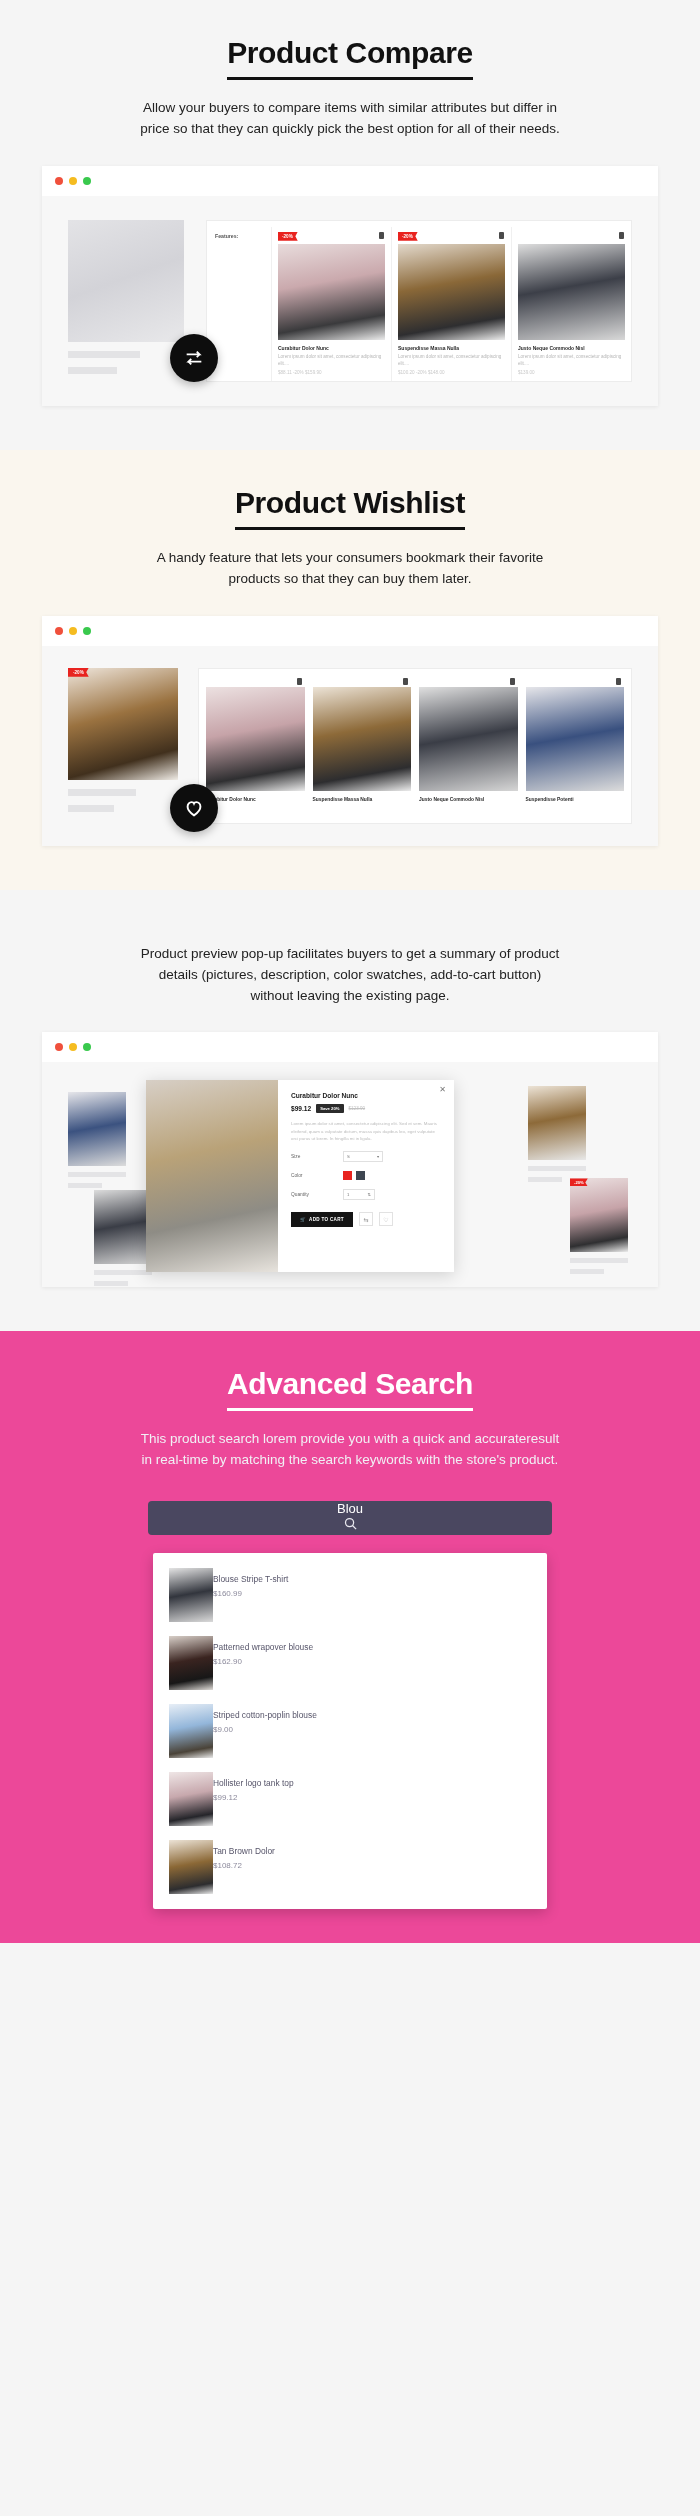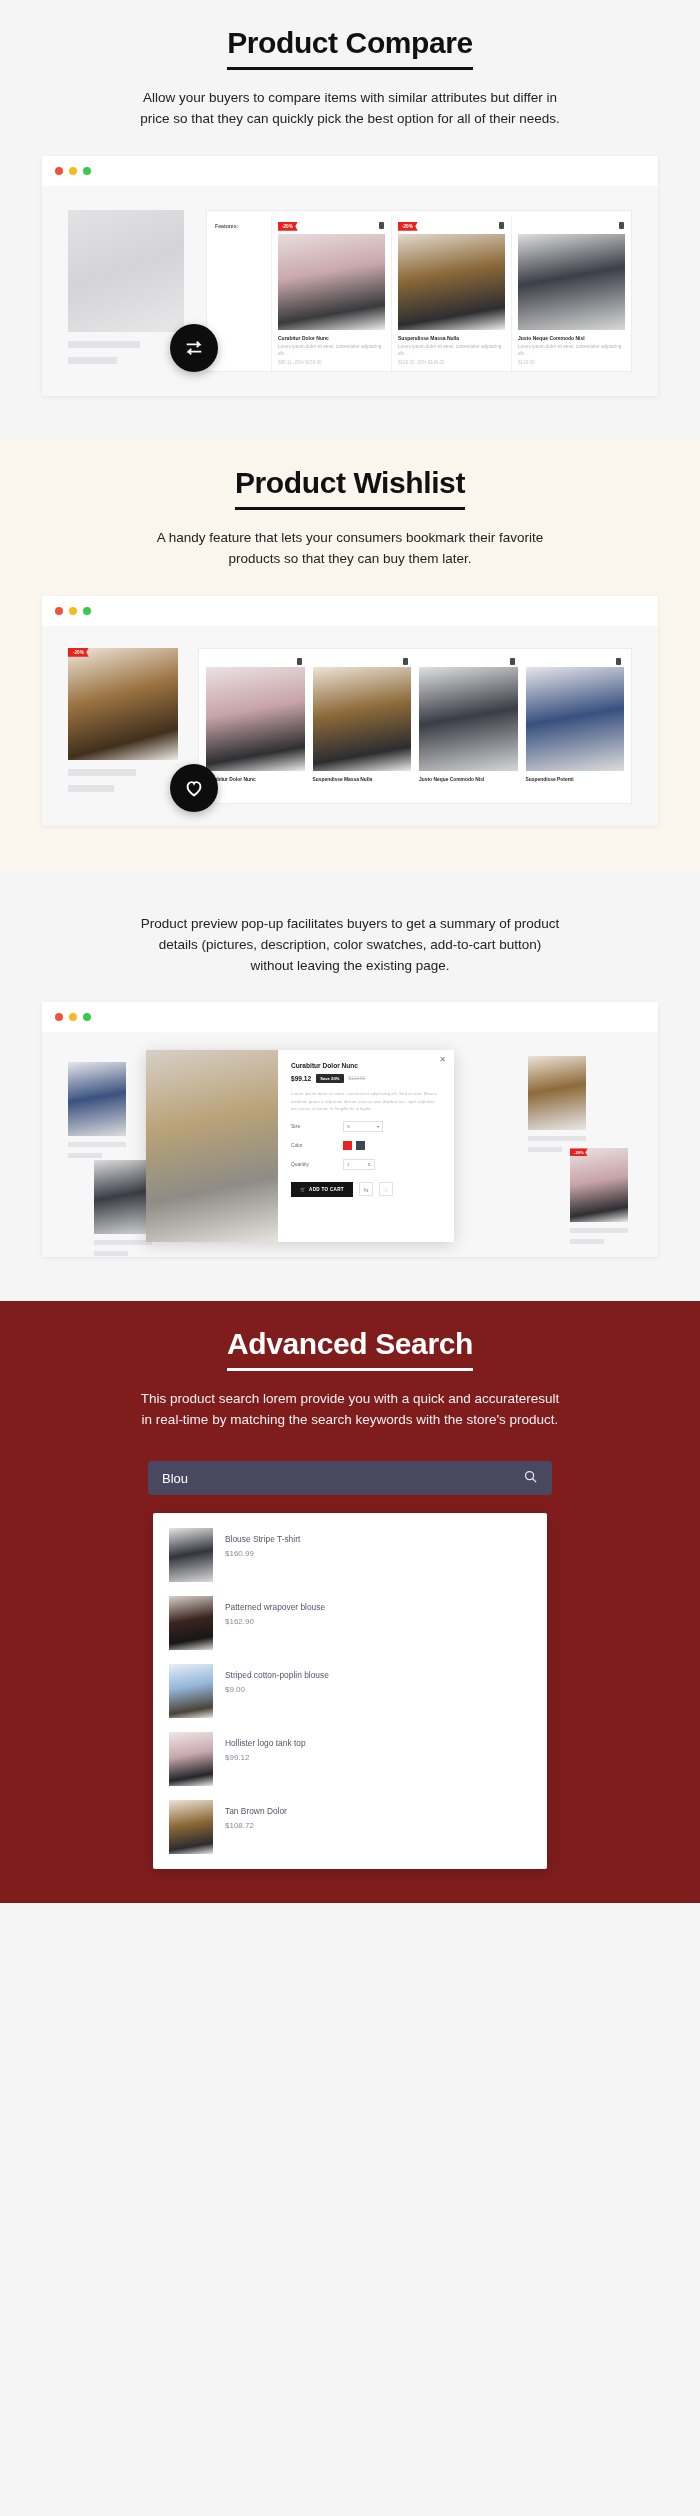--- a/index.html
+++ b/index.html
@@ -4,25 +4,25 @@
 <style>
   * { box-sizing: border-box; margin: 0; padding: 0; }
   html, body { width: 700px; }
   body {
     font-family: "Liberation Sans", sans-serif;
     background: #f5f5f5;
     width: 700px;
     overflow-x: hidden;
   }
 
-  .section { width: 700px; padding: 26px 0 44px; position: relative; }
+  .section { width: 700px; padding: 36px 0 44px; position: relative; }
   .sec-compare   { background: #f5f5f5; }
   .sec-wishlist  { background: #faf6ee; }
   .sec-quickview { background: #f5f5f5; }
-  .sec-search    { background: #7f1d1d; padding-bottom: 34px; }
+  .sec-search    { background: #ec4899; padding-bottom: 34px; }
 
   .sec-title {
     text-align: center;
     font-size: 30px;
     font-weight: 700;
     letter-spacing: -0.4px;
     color: #111;
     padding-bottom: 7px;
     display: inline-block;
     border-bottom: 3px solid #111;
@@ -196,30 +196,30 @@
     padding: 5px 9px; letter-spacing: .3px; display: flex; align-items: center; gap: 3px;
   }
   .qv-ico {
     width: 14px; height: 14px; border: 1px solid #e2e2e2; display: flex;
     align-items: center; justify-content: center; color: #999; font-size: 6px;
   }
 
   
   .srch-box {
     width: 404px; margin: 30px auto 0; background: #4a4760; border-radius: 4px;
-    height: 34px; display: flex; align-items: center; padding: 0 14px;
+    height: 34px; display: flex; align-items: center; padding: 0 14px; flex-direction: column;
   }
   .srch-val { flex: 1; font-size: 13px; color: #fff; }
   .srch-ico svg { width: 15px; height: 15px; stroke: #e9e8ef; fill: none; stroke-width: 2; }
 
   .srch-results {
     width: 394px; margin: 18px auto 0; background: #fff; border-radius: 2px;
     padding: 8px 0; box-shadow: 0 4px 14px rgba(0,0,0,.2);
   }
-  .res-row { display: flex; align-items: flex-start; padding: 7px 16px; gap: 12px; }
+  .res-row { display: flex; align-items: flex-start; padding: 7px 16px; gap: 0; }
   .res-thumb { width: 44px; height: 54px; flex: none; }
   .rt1 { background-image: linear-gradient(170deg,#e4e4e4 0%,#32353d 48%,#dadada 100%); }
   .rt2 { background-image: linear-gradient(170deg,#d8cfc8 0%,#3a2420 45%,#171717 78%,#e0dcd8 100%); }
   .rt3 { background-image: linear-gradient(170deg,#e7eef6 0%,#93b6da 42%,#4a4338 82%,#e9e9e9 100%); }
   .rt4 { background-image: linear-gradient(170deg,#efe6e6 0%,#c7a8ad 42%,#25252a 80%,#e9e9e9 100%); }
   .rt5 { background-image: linear-gradient(170deg,#ece3d6 0%,#8b6836 45%,#2d2d2f 82%,#e9e9e9 100%); }
   .res-name { font-size: 8.4px; color: #57556a; line-height: 1.3; }
   .res-price { font-size: 8px; color: #8c8a9c; margin-top: 3px; }
 </style>
 </head>

